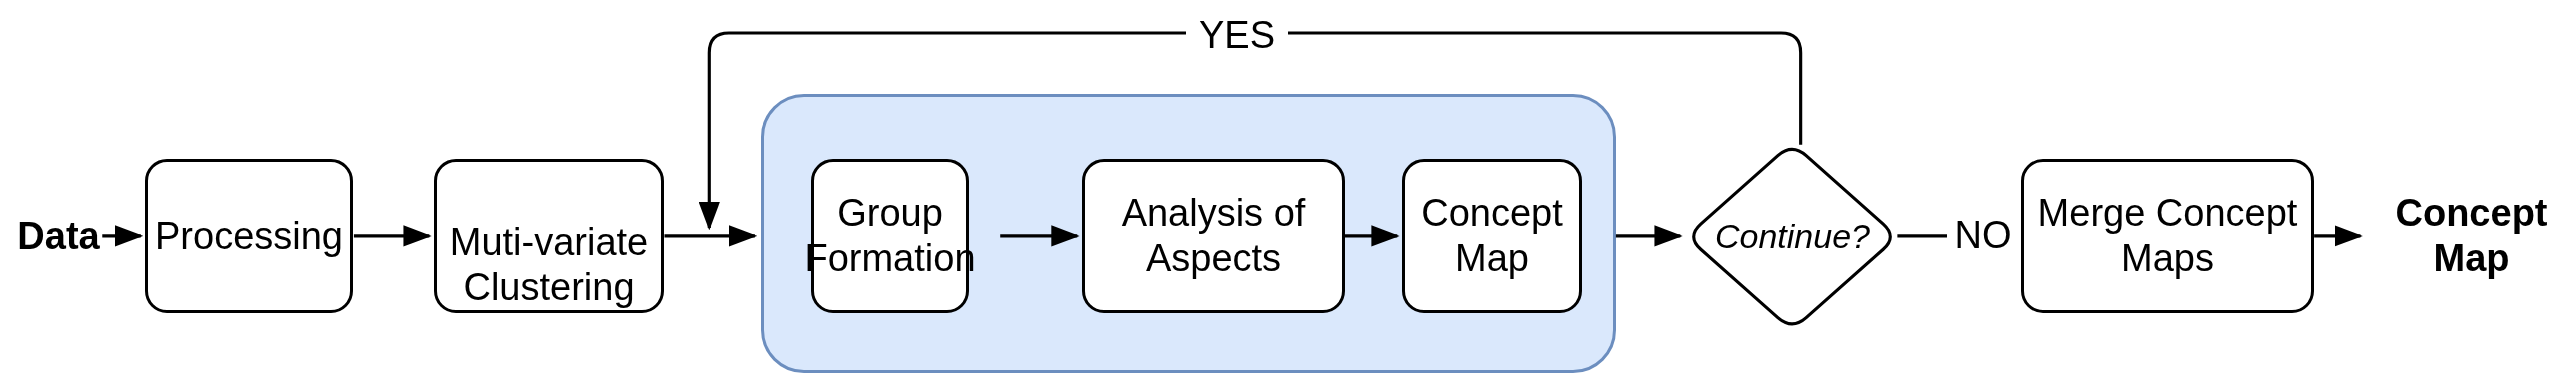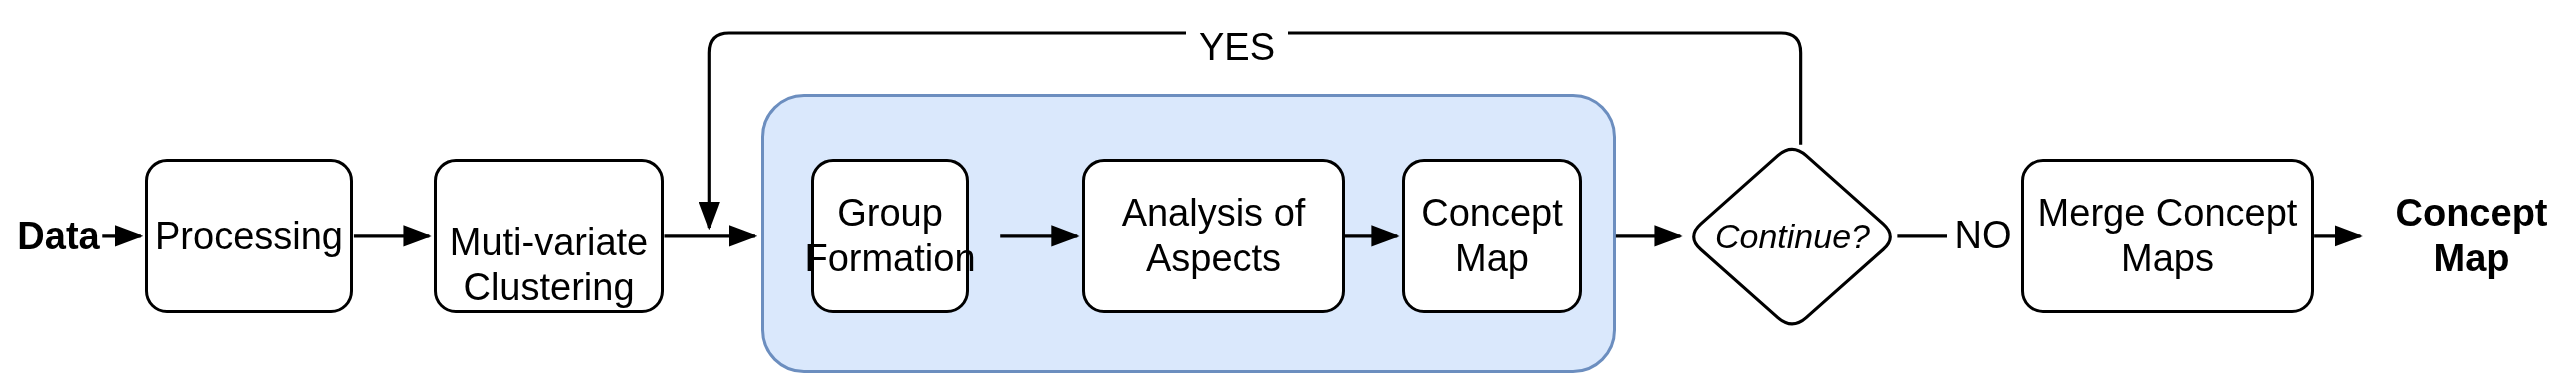--- a/index.html
+++ b/index.html
@@ -46,21 +46,21 @@
     text-align:center;font-weight:bold;font-size:38px;line-height:1.18;
   }
   .terminal-in{left:12px;width:93px;}
   .terminal-out{left:2375px;width:193px;}
   .edge-label{
     position:absolute;z-index:3;
     background:#ffffff;
     display:flex;align-items:center;justify-content:center;
     font-size:38px;
   }
-  .edge-label-yes{left:1186px;top:24px;width:102px;height:47px;}
+  .edge-label-yes{left:1186px;top:12px;width:102px;height:47px;}
   .edge-label-no{left:1947px;top:212px;width:72px;height:47px;}
 </style>
 </head>
 <body>
 
 <div class="stage">
 
   <div class="container-blue"></div>
 
   <svg class="wires" width="2576" height="390" viewBox="0 0 3276 496">

